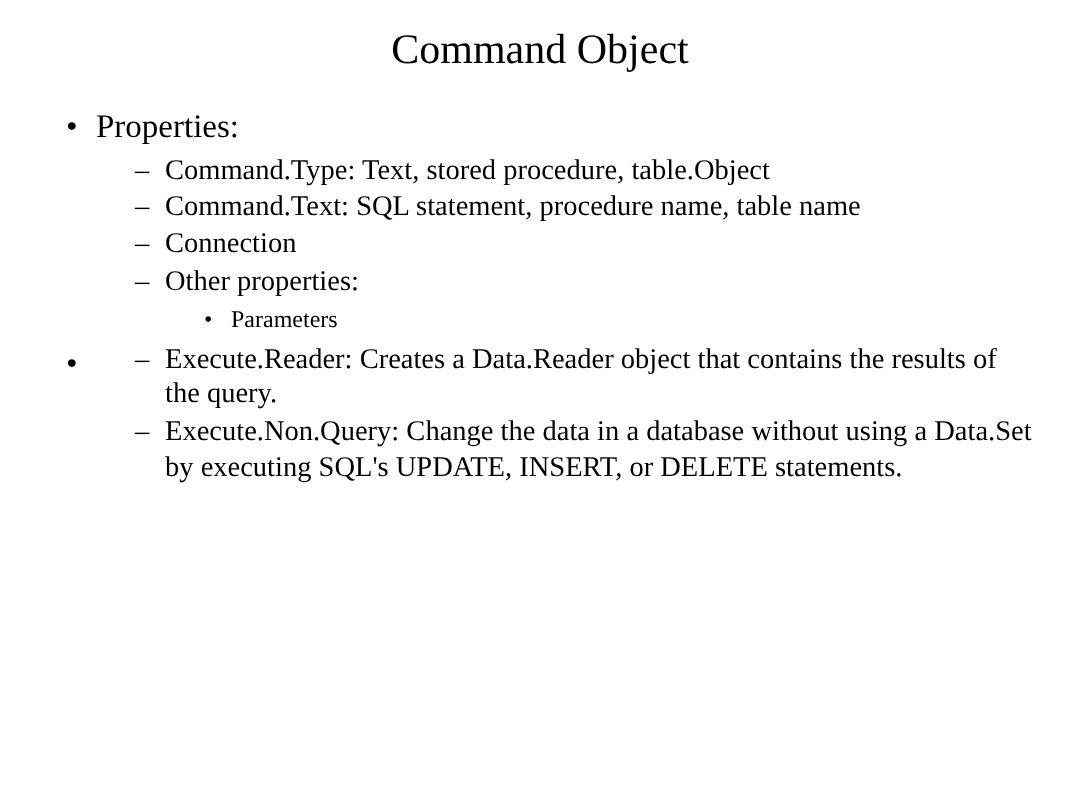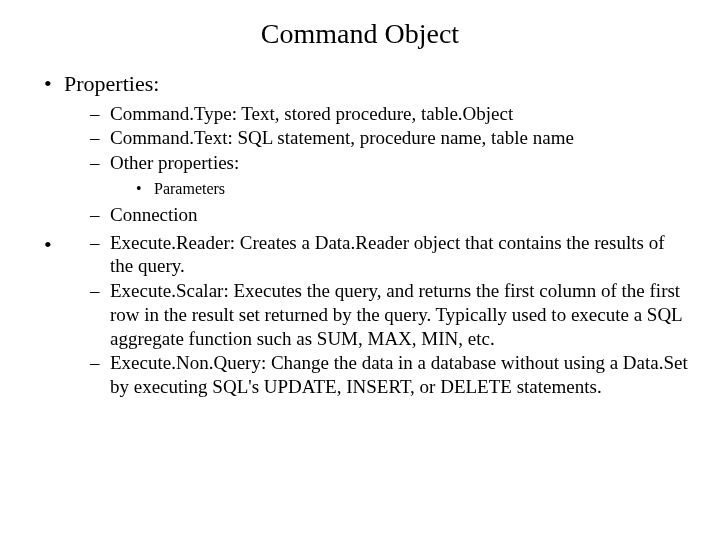--- a/index.html
+++ b/index.html
@@ -86,30 +86,29 @@
 
 <div class="slide">
   <h1 class="title">Command Object</h1>
 
   <ul class="level1">
     <li>
       <span>Properties:</span>
       <ul class="level2">
         <li>Command.Type: Text, stored procedure, table.Object</li>
         <li>Command.Text: SQL statement, procedure name, table name</li>
+        <li>Connection</li>
         <li>
           <span>Other properties:</span>
           <ul class="level3">
             <li>Parameters</li>
           </ul>
         </li>
-        <li>Connection</li>
       </ul>
     </li>
     <li>
       <ul class="level2">
         <li>Execute.Reader: Creates a Data.Reader object that contains the results of the query.</li>
-        <li>Execute.Scalar: Executes the query, and returns the first column of the first row in the result set returned by the query.  Typically used to execute a SQL aggregate function such as SUM, MAX, MIN, etc.</li>
         <li>Execute.Non.Query: Change the data in a database without using a Data.Set by executing SQL's UPDATE, INSERT, or DELETE statements.</li>
       </ul>
     </li>
   </ul>
 </div>
 
 </body></html>

